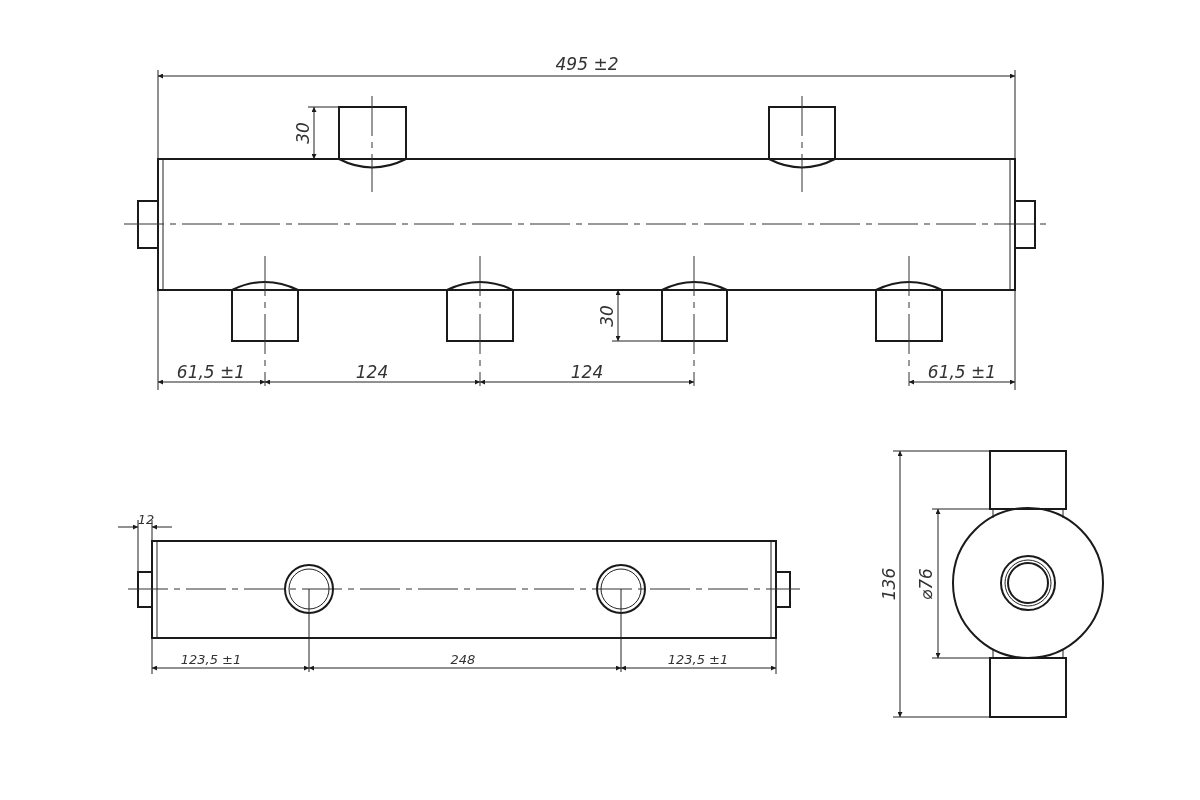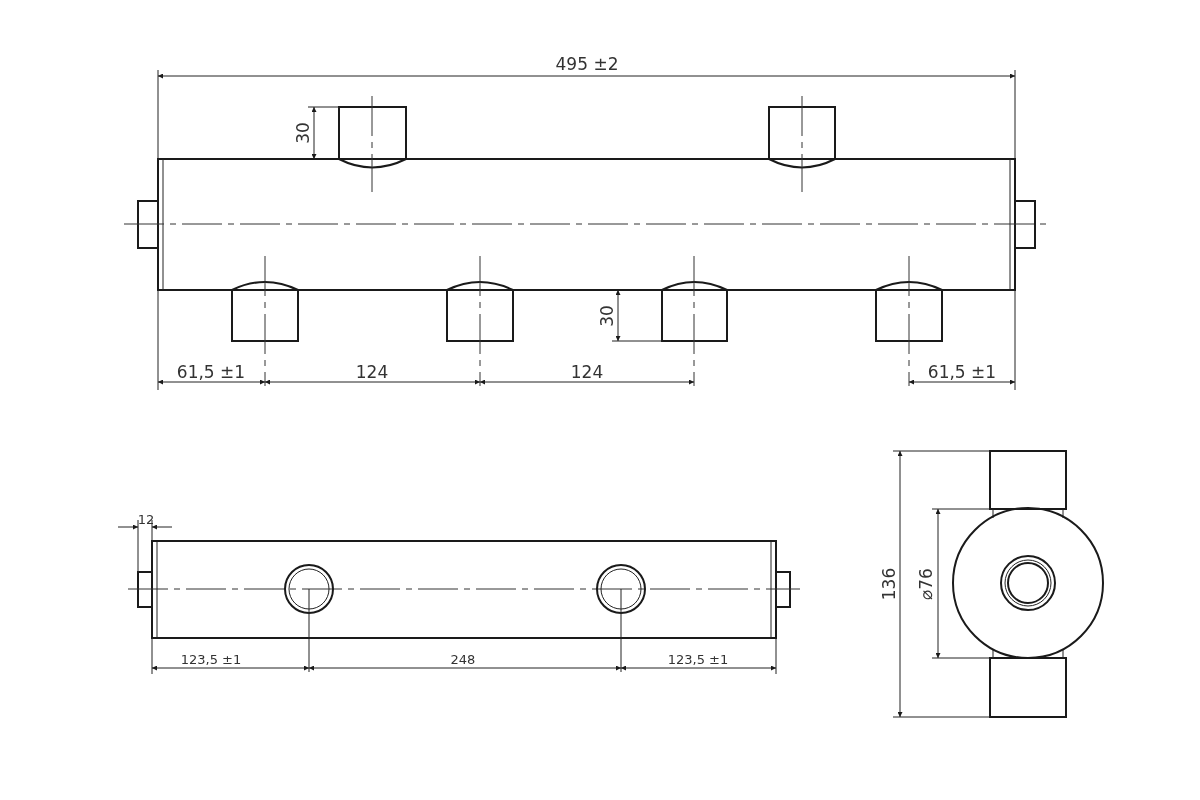--- a/index.html
+++ b/index.html
@@ -1,17 +1,17 @@
 <!DOCTYPE html>
 <html><head>
   <meta charset="utf-8">
   <style>
     html, body { margin: 0; padding: 0; background: #ffffff; }
     body { width: 1200px; height: 800px; overflow: hidden; position: relative; }
-    #drawing { position: absolute; left: 0; top: 0; width: 1200px; height: 800px; }
+    #drawing { position: absolute; left: 0; top: 0; width: 1200px; height: 800px; font-style: italic; }
     svg { display: block; }
     .part { fill: none; stroke: #1a1a1a; stroke-width: 2; }
     .thin { fill: none; stroke: #222; stroke-width: 1; }
     .center { fill: none; stroke: #333; stroke-width: 1; stroke-dasharray: 40 6 6 6; }
     .dimtext { font-family: "DejaVu Sans", sans-serif; font-size: 17px; fill: #333; }
     .dimtext-sm { font-family: "DejaVu Sans", sans-serif; font-size: 13px; fill: #333; }
     .arrow { fill: #1a1a1a; }
   </style>
 </head>
 <body>

